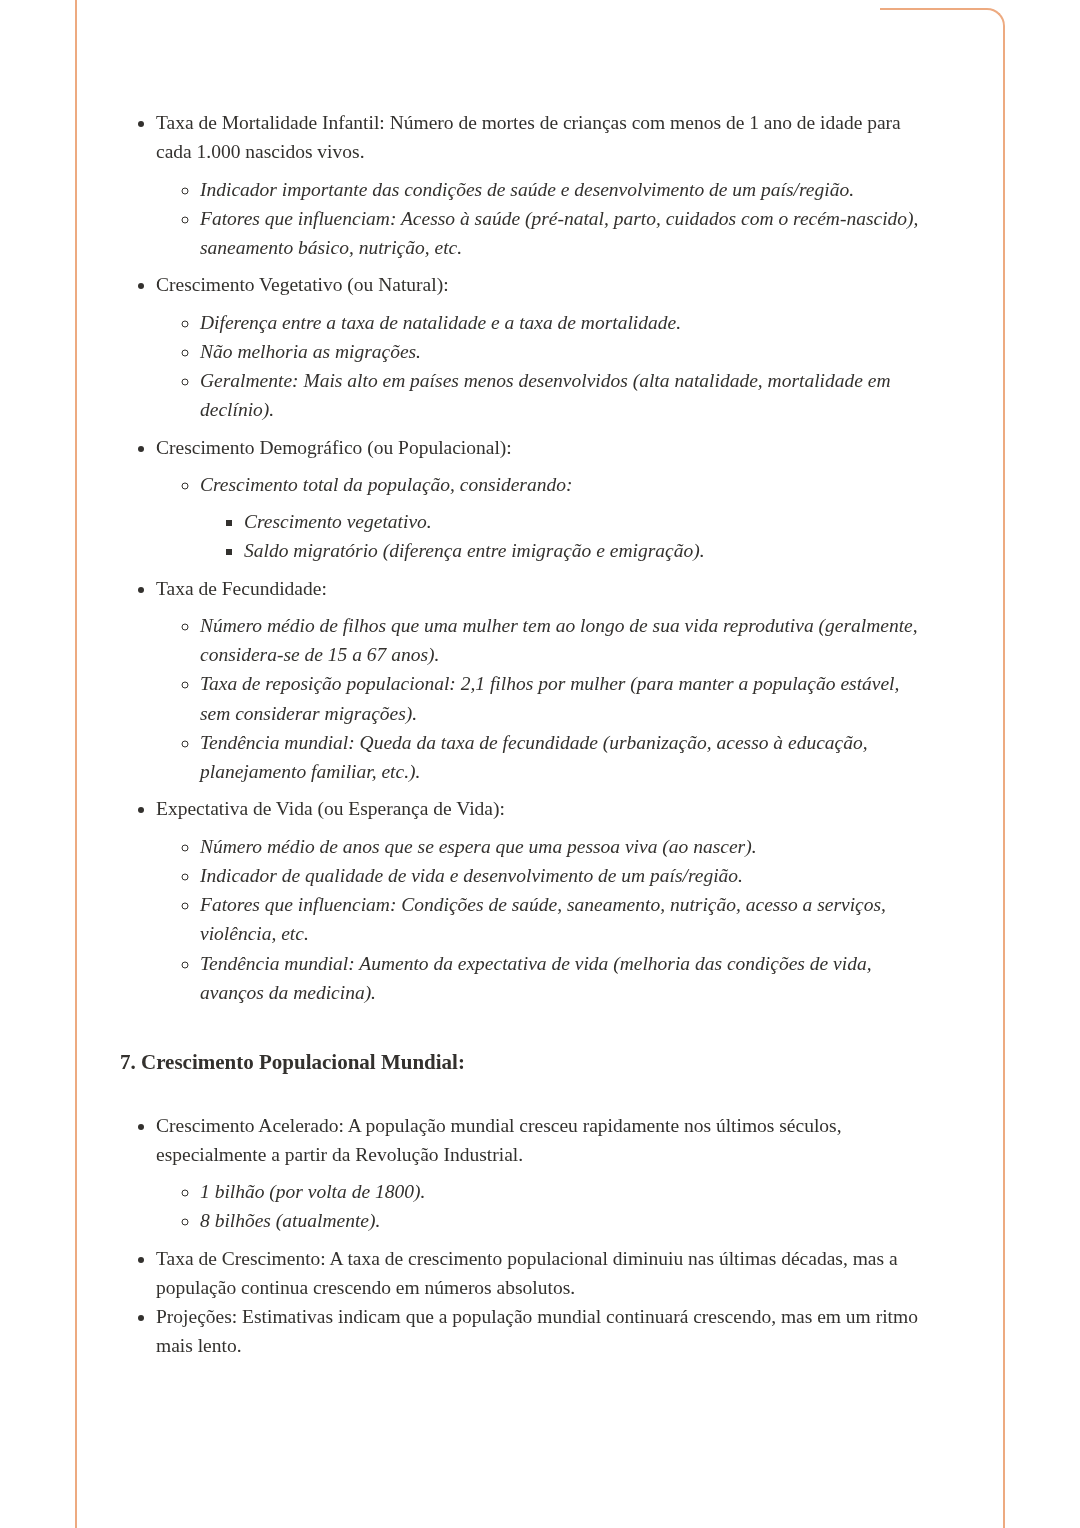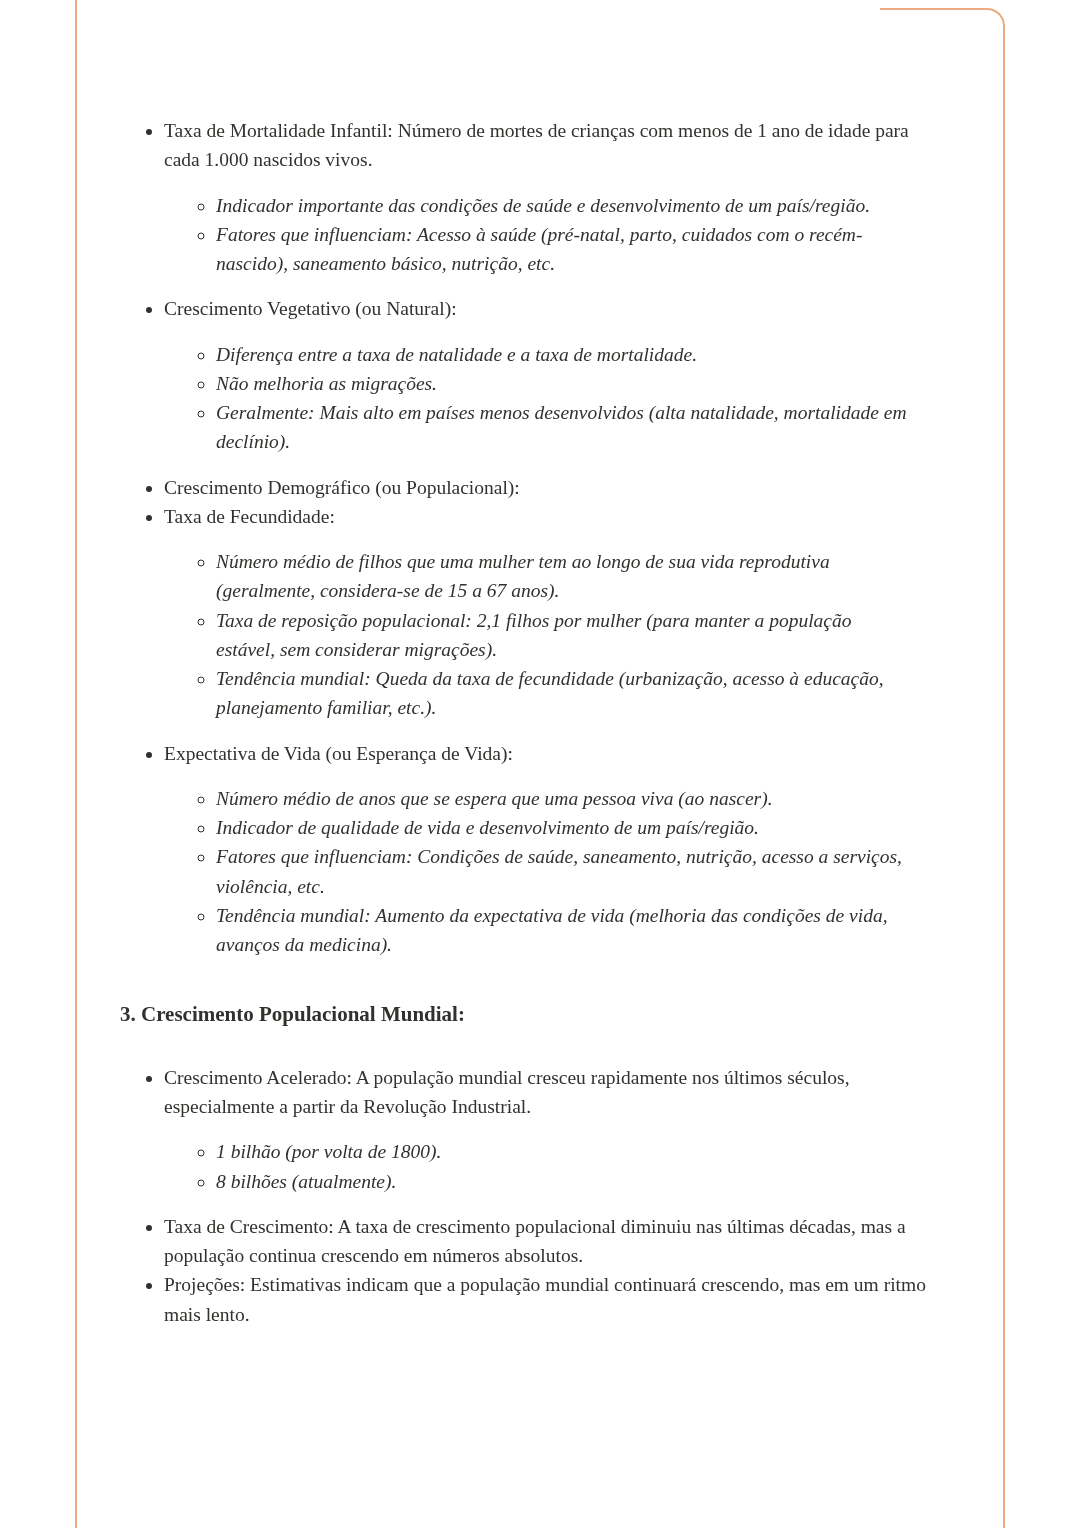--- a/index.html
+++ b/index.html
@@ -25,21 +25,21 @@
     border-right:2px solid var(--border-color);
     border-top-right-radius:18px;
   }
   .document-body{
     position:absolute; left:120px; right:135px; top:100px;
     font-size:19.5px; line-height:1.5;
   }
   .document-body ul{
     list-style-type:disc;
     padding-left:28px;
-    margin:16px;
+    margin:8px;
   }
   .document-body ul ul{
     list-style-type:circle;
     padding-left:36px;
     font-style:italic;
   }
   .document-body ul ul ul{
     list-style-type:square;
     padding-left:36px;
   }
@@ -61,34 +61,39 @@
     <ul>
       <li><span>Taxa de Mortalidade Infantil: Número de mortes de crianças com menos de 1 ano de idade para cada 1.000 nascidos vivos.</span><ul>
           <li><span>Indicador importante das condições de saúde e desenvolvimento de um país/região.</span></li>
           <li><span>Fatores que influenciam: Acesso à saúde (pré-natal, parto, cuidados com o recém-nascido), saneamento básico, nutrição, etc.</span></li>
         </ul></li>
       <li><span>Crescimento Vegetativo (ou Natural):</span><ul>
           <li><span>Diferença entre a taxa de natalidade e a taxa de mortalidade.</span></li>
           <li><span>Não melhoria as migrações.</span></li>
           <li><span>Geralmente: Mais alto em países menos desenvolvidos (alta natalidade, mortalidade em declínio).</span></li>
         </ul></li>
-      <li><span>Crescimento Demográfico (ou Populacional):</span></li>
+      <li><span>Crescimento Demográfico (ou Populacional):</span><ul>
+          <li><span>Crescimento total da população, considerando:</span><ul>
+              <li><span>Crescimento vegetativo.</span></li>
+              <li><span>Saldo migratório (diferença entre imigração e emigração).</span></li>
+            </ul></li>
+        </ul></li>
       <li><span>Taxa de Fecundidade:</span><ul>
           <li><span>Número médio de filhos que uma mulher tem ao longo de sua vida reprodutiva (geralmente, considera-se de 15 a 67 anos).</span></li>
           <li><span>Taxa de reposição populacional: 2,1 filhos por mulher (para manter a população estável, sem considerar migrações).</span></li>
           <li><span>Tendência mundial: Queda da taxa de fecundidade (urbanização, acesso à educação, planejamento familiar, etc.).</span></li>
         </ul></li>
       <li><span>Expectativa de Vida (ou Esperança de Vida):</span><ul>
           <li><span>Número médio de anos que se espera que uma pessoa viva (ao nascer).</span></li>
           <li><span>Indicador de qualidade de vida e desenvolvimento de um país/região.</span></li>
           <li><span>Fatores que influenciam: Condições de saúde, saneamento, nutrição, acesso a serviços, violência, etc.</span></li>
           <li><span>Tendência mundial: Aumento da expectativa de vida (melhoria das condições de vida, avanços da medicina).</span></li>
         </ul></li>
     </ul>
-    <h3>3. Crescimento Populacional Mundial:</h3>
+    <h3>7. Crescimento Populacional Mundial:</h3>
     <ul>
       <li><span>Crescimento Acelerado: A população mundial cresceu rapidamente nos últimos séculos, especialmente a partir da Revolução Industrial.</span><ul>
           <li><span>1 bilhão (por volta de 1800).</span></li>
           <li><span>8 bilhões (atualmente).</span></li>
         </ul></li>
       <li><span>Taxa de Crescimento: A taxa de crescimento populacional diminuiu nas últimas décadas, mas a população continua crescendo em números absolutos.</span></li>
       <li><span>Projeções: Estimativas indicam que a população mundial continuará crescendo, mas em um ritmo mais lento.</span></li>
     </ul>
   </div>
 

